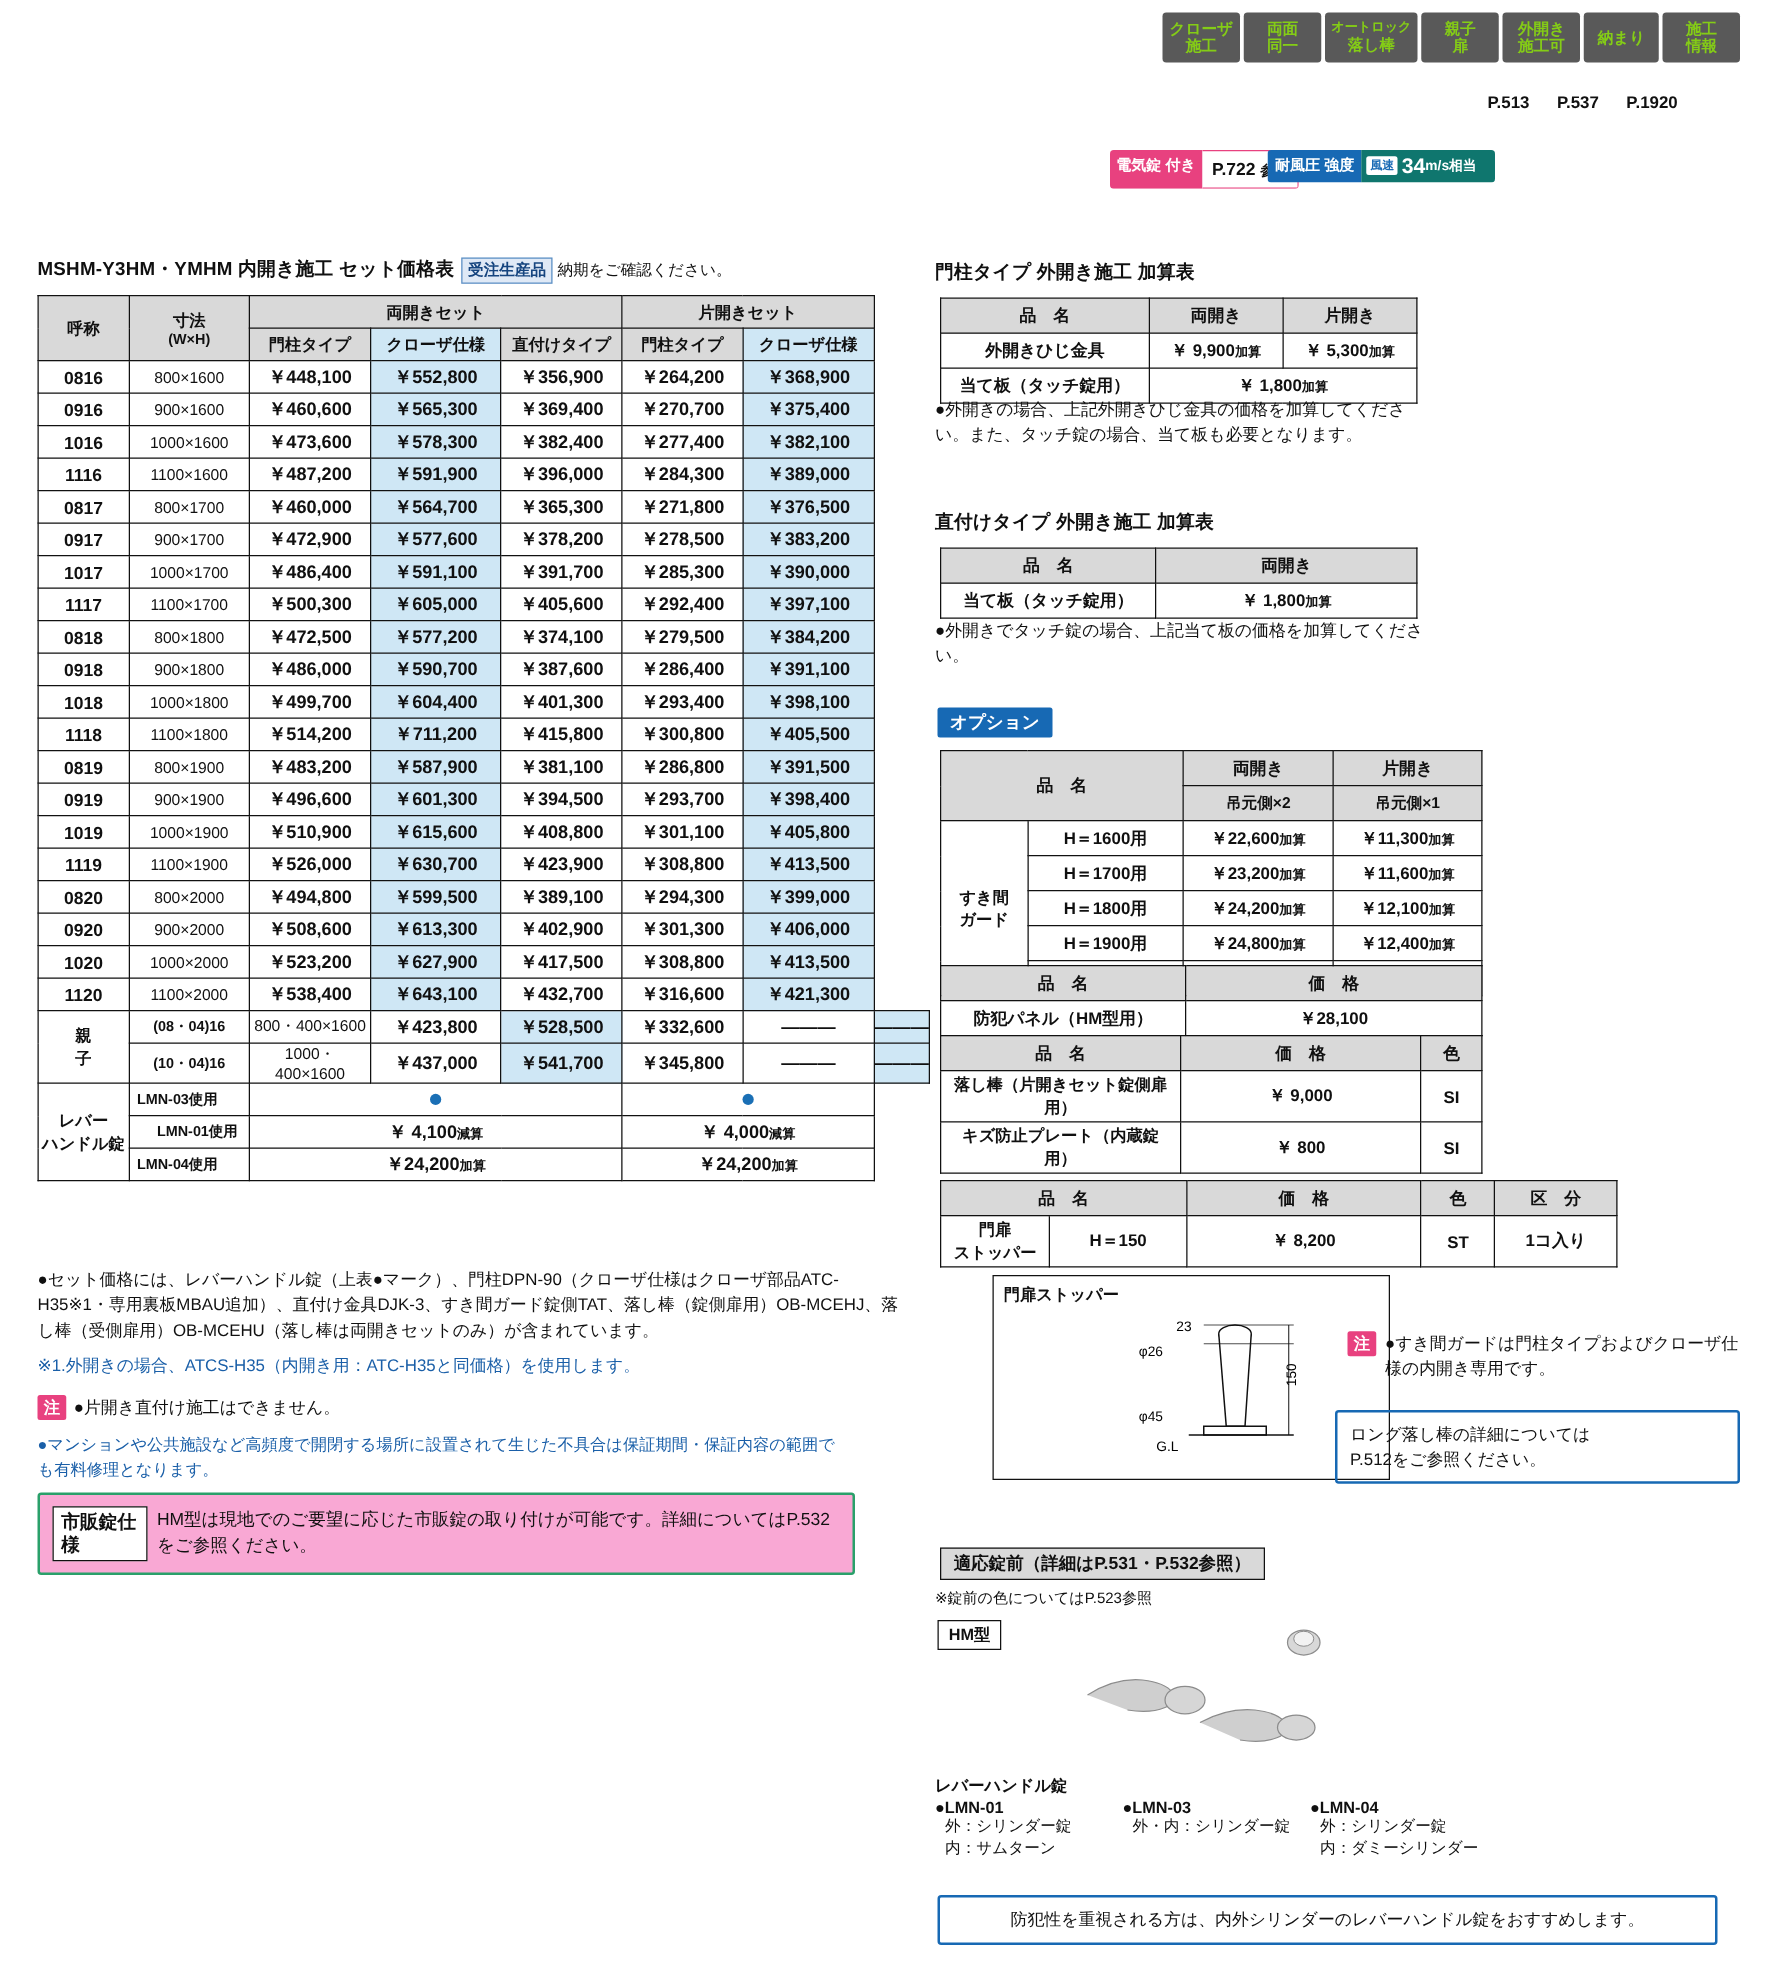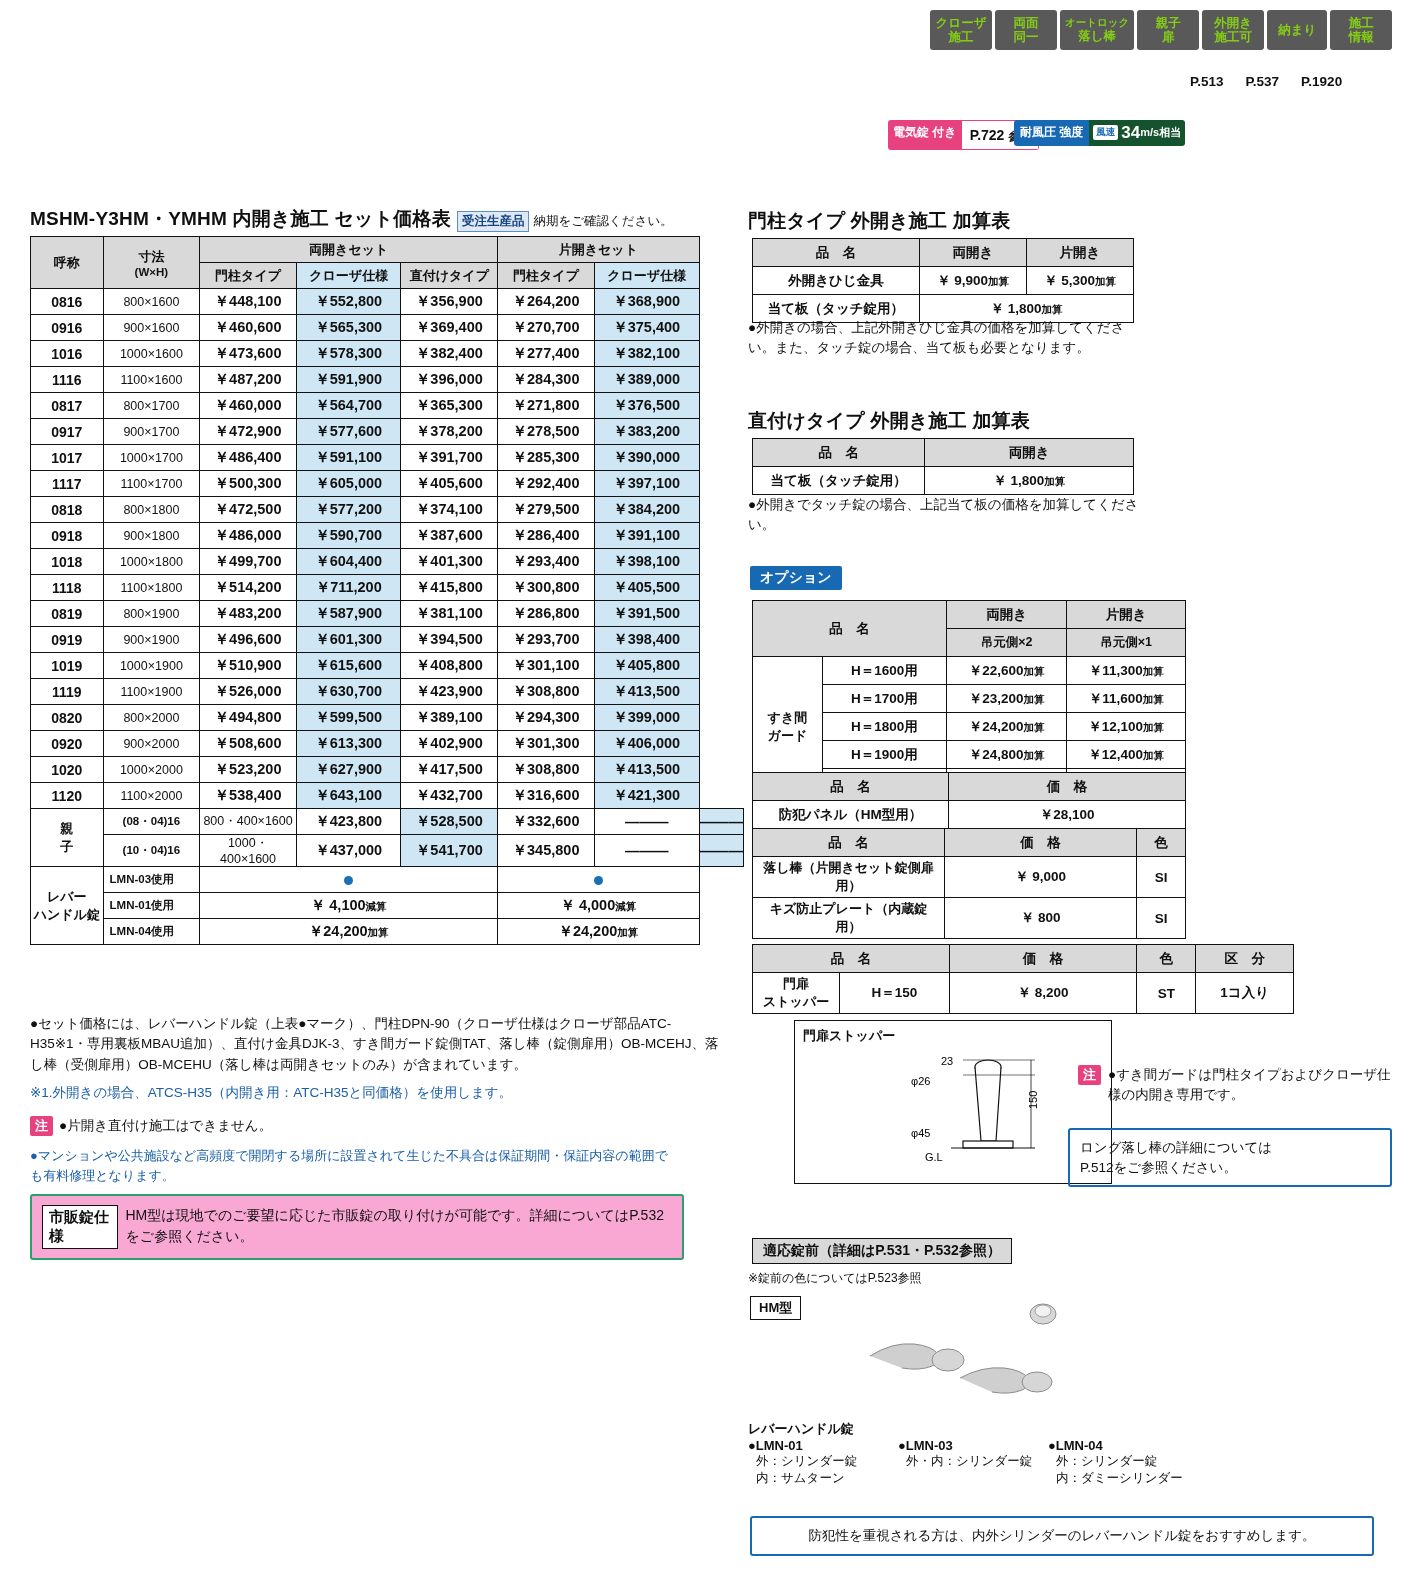--- a/index.html
+++ b/index.html
@@ -20,27 +20,27 @@
     display:flex;flex-direction:column;justify-content:center;
   }
   .badge span{display:block;white-space:nowrap;}
   .badge .small{font-size:10.5px;}
   #badge-pages{position:absolute;left:1190px;top:74px;display:flex;gap:22px;font-size:13.5px;font-weight:bold;color:#111;}
   #elec-badge{position:absolute;left:888px;top:120px;display:flex;border-radius:3px;overflow:hidden;}
   #elec-badge .l{background:#e8417f;color:#fff;font-size:12px;font-weight:bold;text-align:center;padding:6px 5px;line-height:1.15;}
   #elec-badge .r{background:#fff;color:#111;font-size:14px;font-weight:bold;text-align:center;padding:6px 8px;line-height:1.15;border:1px solid #e8417f;border-left:none;}
   #wind-badge{position:absolute;left:1014px;top:120px;display:flex;border-radius:3px;overflow:hidden;align-items:stretch;}
   #wind-badge .l{background:#1769b4;color:#fff;font-size:12px;font-weight:bold;text-align:center;padding:6px 6px;line-height:1.15;}
-  #wind-badge .r{background:#14532d;color:#fff;display:flex;align-items:center;padding:0 4px 0 4px;}
+  #wind-badge .r{background:#0f766e;color:#fff;display:flex;align-items:center;padding:0 15px 0 4px;}
   #wind-badge .r .tag{background:#fff;color:#1769b4;font-size:9.5px;font-weight:bold;padding:1px 3px;border-radius:2px;margin-right:3px;}
   #wind-badge .r .num{font-size:17px;font-weight:bold;}
   #wind-badge .r .unit{font-size:11px;font-weight:bold;}
 
   
-  .h-title{font-size:19px;font-weight:bold;letter-spacing:0.2px;}
+  .h-title{font-size:15px;font-weight:bold;letter-spacing:0.2px;}
   .tag-order{
     background:#dfe9f6;border:1px solid #5c8fc4;color:#16457f;
     font-size:12.5px;padding:1px 4px;margin-left:6px;font-weight:bold;
   }
   .note-after{font-size:12.5px;margin-left:4px;}
 
   
   table{border-collapse:collapse;}
   td,th{border:1px solid #111;text-align:center;font-weight:bold;}
   .price-table{width:714px;}
@@ -366,21 +366,21 @@
       <tr>
         <td rowspan="3" style="width:72px;font-size:13px;">
           <div>レバー</div>
           <div>ハンドル錠</div>
         </td>
         <td class="small" style="text-align:left;padding-left:6px;">LMN-03使用</td>
         <td colspan="3"><span class="dot"></span></td>
         <td colspan="2"><span class="dot"></span></td>
       </tr>
       <tr>
-        <td class="small" style="text-align:left;padding-left:6px;">LMN-01使用</td>
+        <td class="small" style="text-align:left;padding-left:22px;">LMN-01使用</td>
         <td colspan="3">￥ 4,100<span class="suffix">減算</span></td>
         <td colspan="2">￥ 4,000<span class="suffix">減算</span></td>
       </tr>
       <tr>
         <td class="small" style="text-align:left;padding-left:6px;">LMN-04使用</td>
         <td colspan="3">￥24,200<span class="suffix">加算</span></td>
         <td colspan="2">￥24,200<span class="suffix">加算</span></td>
       </tr>
     </tbody>
 </table>

